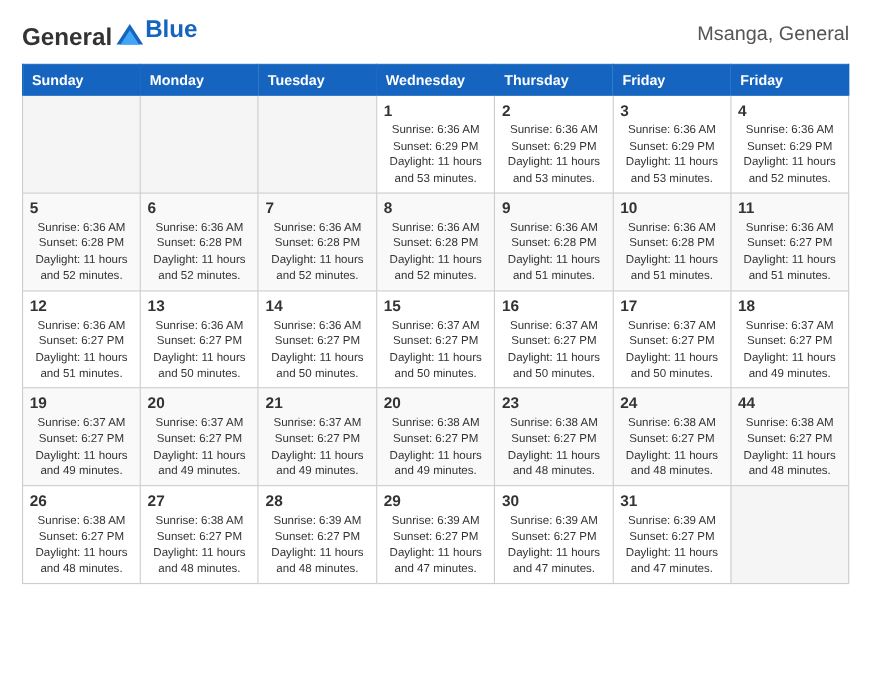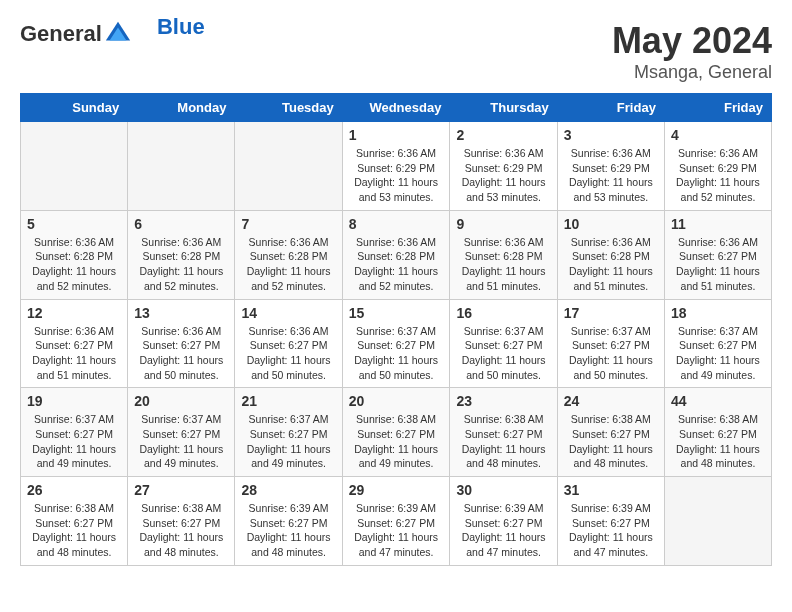--- a/index.html
+++ b/index.html
@@ -43,21 +43,21 @@
       color: #555;
     }
     .calendar {
       width: 100%;
       border-collapse: collapse;
       font-size: 11px;
     }
     .calendar th {
       background-color: #1565c0;
       color: #fff;
-      text-align: right;
+      text-align: left;
       padding: 6px 8px;
       font-size: 13px;
       font-weight: bold;
       border: 1px solid #1565c0;
       margin-top: 20px;
     }
     .calendar td {
       border: 1px solid #ccc;
       vertical-align: top;
       padding: 5px 6px;
@@ -89,24 +89,23 @@
 
 <div class="header">
   <div class="logo">
     <div class="logo-text">
       <span style="font-size:22px;font-weight:bold;color:#333;">General</span>
       <svg class="logo-icon" viewBox="0 0 30 30">
         <polygon points="15,2 28,22 2,22" fill="#1565c0"></polygon>
         <polygon points="15,8 24,22 6,22" fill="#42a5f5"></polygon>
       </svg>
     </div>
-    <span style="font-size:22px;font-weight:bold;color:#1565c0;margin-top:-6px;margin-left:25px;">Blue</span>
+    <span style="font-size:22px;font-weight:bold;color:#1565c0;margin-top:-6px;">Blue</span>
   </div>
   <div class="title-section">
-    <div class="month-year">May 2024</div>
     <div class="location">Msanga, General</div>
   </div>
 </div>
 
 <table class="calendar">
   <thead>
     <tr>
     <th>Sunday</th>
         <th>Monday</th>
         <th>Tuesday</th>

